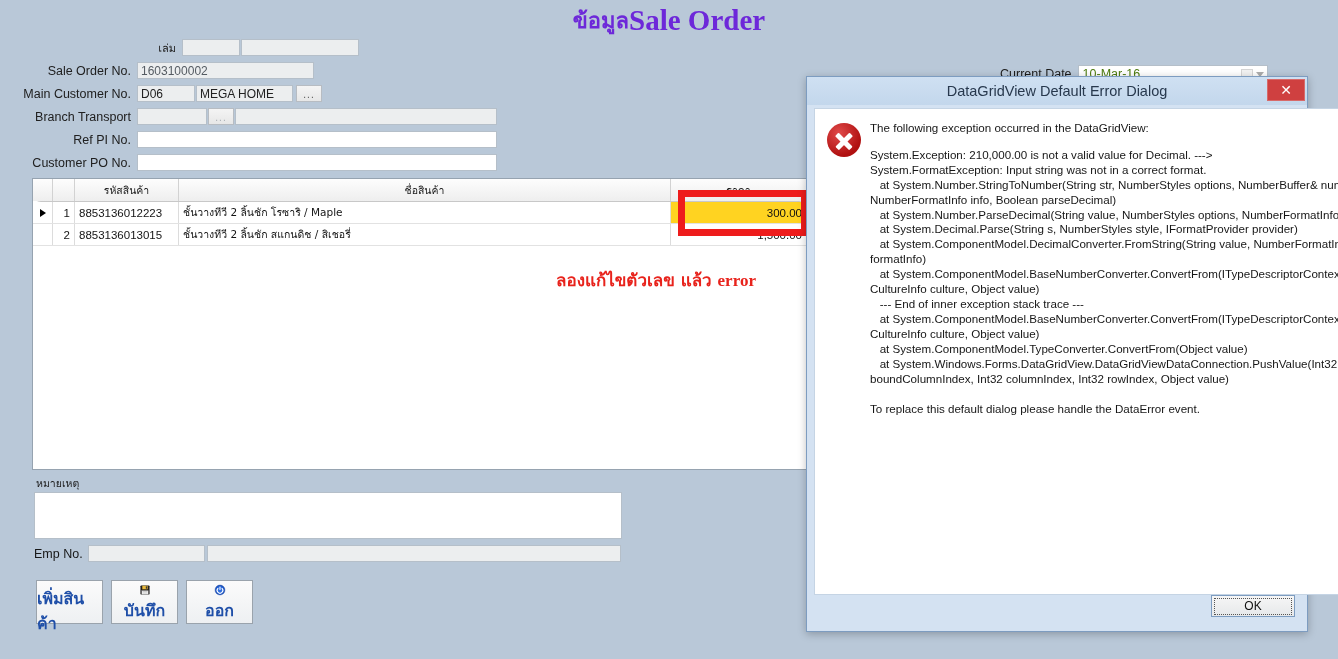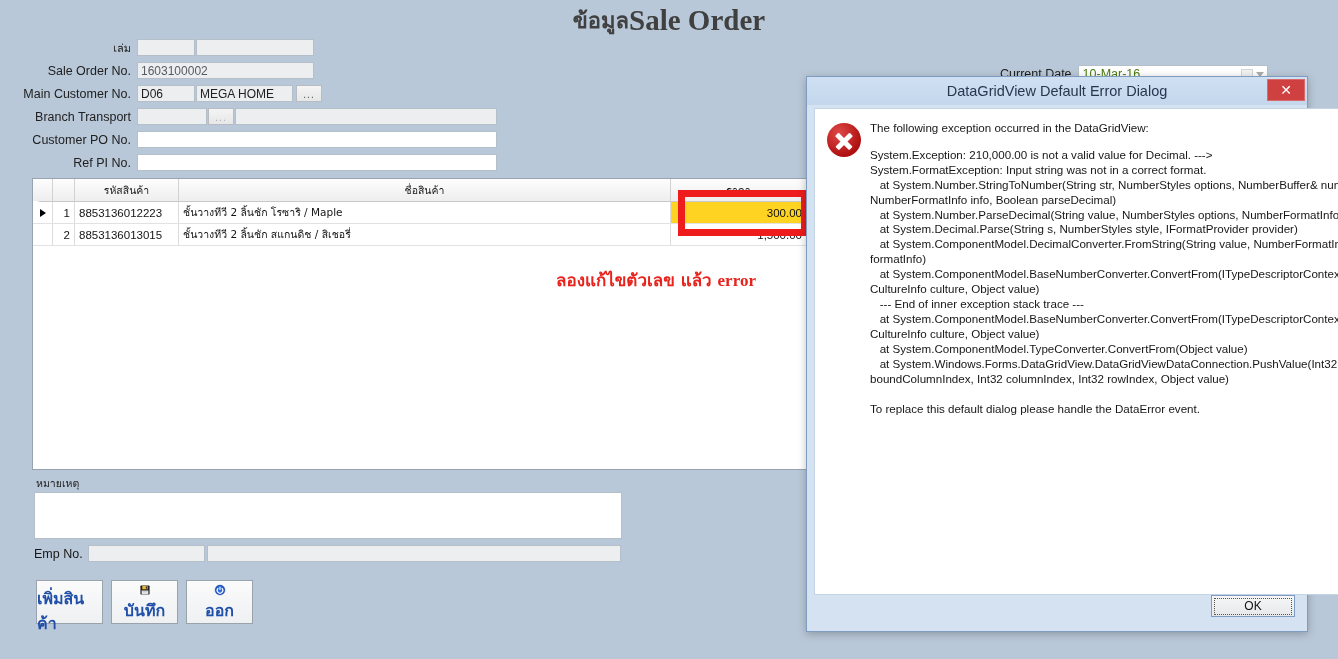--- a/index.html
+++ b/index.html
@@ -16,21 +16,21 @@
   }
 
   
   .page-title {
     position: absolute;
     left: 0; right: 0; top: 4px;
     text-align: center;
     font-family: "Liberation Serif", serif;
     font-size: 29px;
     font-weight: bold;
-    color: #404040;
+    color: #6d28d9;
     letter-spacing: 0px;
   }
   .page-title .thai {
     font-family: "DejaVu Sans", sans-serif;
     font-size: 22px;
     font-weight: bold;
     position: relative;
     top: -2px;
   }
 
@@ -44,21 +44,21 @@
   }
   .flabel {
     width: 131px;
     text-align: right;
     padding-right: 6px;
     font-size: 12.5px;
     color: #202020;
     font-family: "Liberation Sans", sans-serif;
     white-space: nowrap;
   }
-  .flabel.thai { font-family: "DejaVu Sans", sans-serif; font-size: 11px; }
+  .flabel.thai { font-family: "DejaVu Sans", sans-serif; font-size: 11px; padding-left: 45px; }
 
   .tbox {
     height: 17px;
     box-sizing: border-box;
     border: 1px solid #b5bfc9;
     background: #eceeef;
     font-size: 12px;
     color: #555c63;
     padding: 1px 3px 0 3px;
     line-height: 15px;
@@ -373,26 +373,26 @@
   </div>
 
   <div class="frow">
     <div class="flabel">Branch Transport</div>
     <div class="tbox" style="width:70px"></div>
     <div class="dotbtn dim" style="margin-left:1px">...</div>
     <div class="tbox" style="width:262px;margin-left:1px"></div>
   </div>
 
   <div class="frow">
+    <div class="flabel">Ref PI No.</div>
+    <div class="tbox white" style="width:360px"></div>
+  </div>
+
+  <div class="frow">
     <div class="flabel">Customer PO No.</div>
-    <div class="tbox white" style="width:360px"></div>
-  </div>
-
-  <div class="frow">
-    <div class="flabel">Ref PI No.</div>
     <div class="tbox white" style="width:360px"></div>
   </div>
 </div>
 
 <div class="curdate-wrap">
   <div class="curdate-label">Current Date</div>
   <div class="curdate-box">
     <span>10-Mar-16</span>
     <span class="dp-icons">
       <span class="dp-sq"></span>

